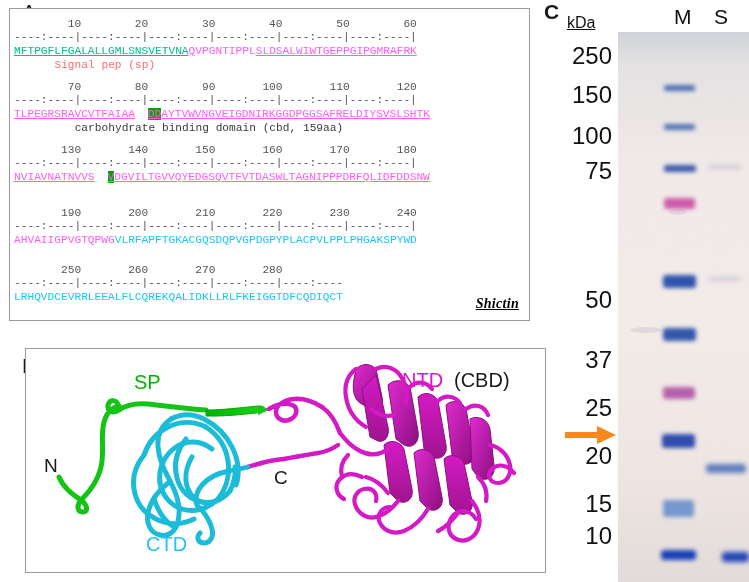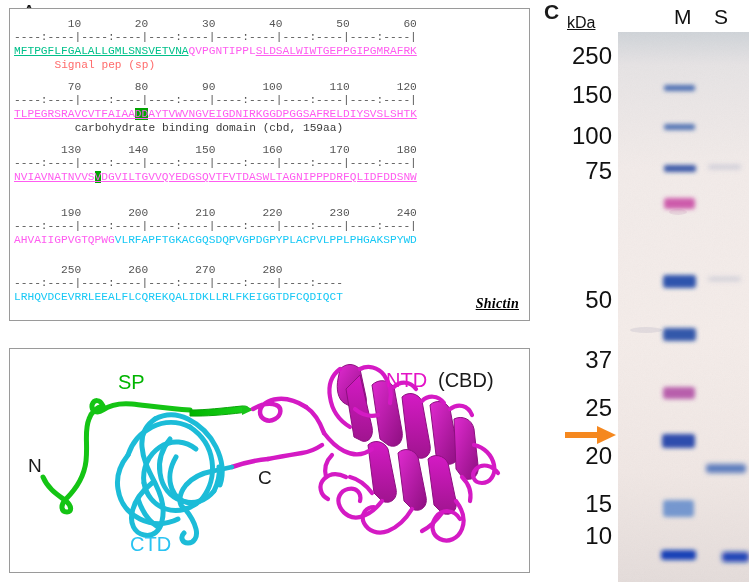--- a/index.html
+++ b/index.html
@@ -21,30 +21,30 @@
                line-height:13px;letter-spacing:0;}
   .seq-line{font-size:11.2px;white-space:pre;height:14px;line-height:14px;
             letter-spacing:0;}
   .dom-label{font-size:11.2px;white-space:pre;height:14px;line-height:14px;
              text-align:center;letter-spacing:0;}
 
   .c-sp{color:#00c08a;}            
   .c-cbd{color:#ff5cf0;}           
   .c-ctd{color:#17c8f5;}           
   .u{text-decoration:underline;}
-  .hl{background:#00a400;color:#ff5cf0;}
+  .hl{background:#00a400;color:#ff5cf0;margin-left:13px;}
   .lbl-sp{color:#ff6a6a;}
   .lbl-cbd{color:#3a3a3a;}
 
   #shictin{position:absolute;right:10px;font-family:"Liberation Serif",serif;
            font-size:14px;font-style:italic;font-weight:700;color:#000000;
            text-decoration:underline;letter-spacing:.3px;}
 
   
-  #panelB-box{position:absolute;left:9px;top:348px;width:521px;height:225px;
+  #panelB-box{position:absolute;left:25px;top:348px;width:521px;height:225px;
               border:1px solid #9a9a9a;background:#fff;box-sizing:border-box;
               overflow:hidden;}
   #ribbon{position:absolute;left:0;top:0;}
 
   
   #gel-wrap{position:absolute;left:618px;top:32px;width:131px;height:550px;}
   #gel-img{position:absolute;left:0;top:0;width:131px;height:550px;}
   .mw-lbl{position:absolute;right:0;font-family:"Liberation Sans",sans-serif;
           font-size:24px;color:#111;font-weight:400;text-align:right;width:46px;}
   #kda{position:absolute;font-size:16px;color:#111;text-decoration:underline;

